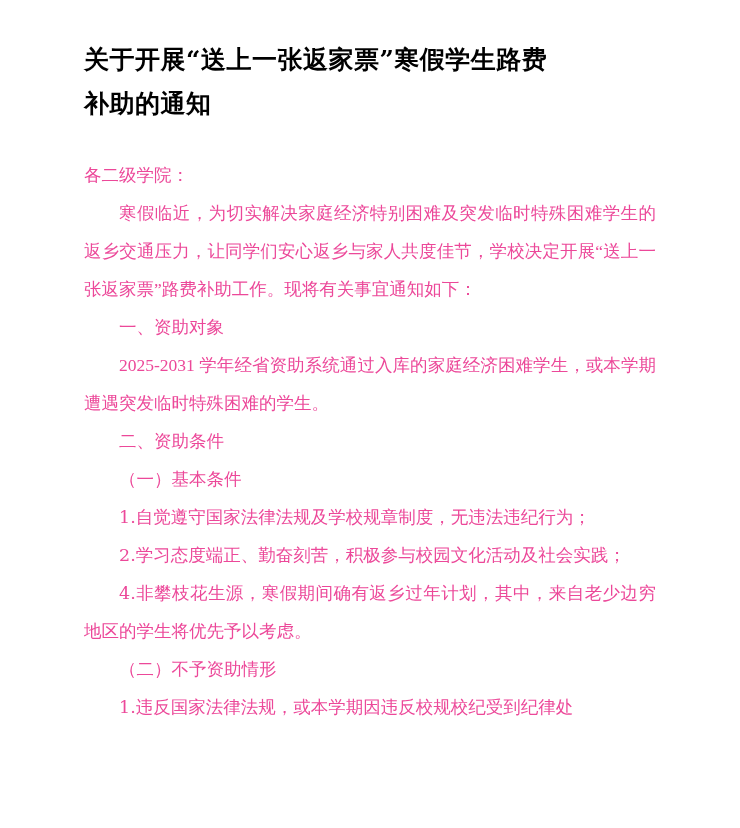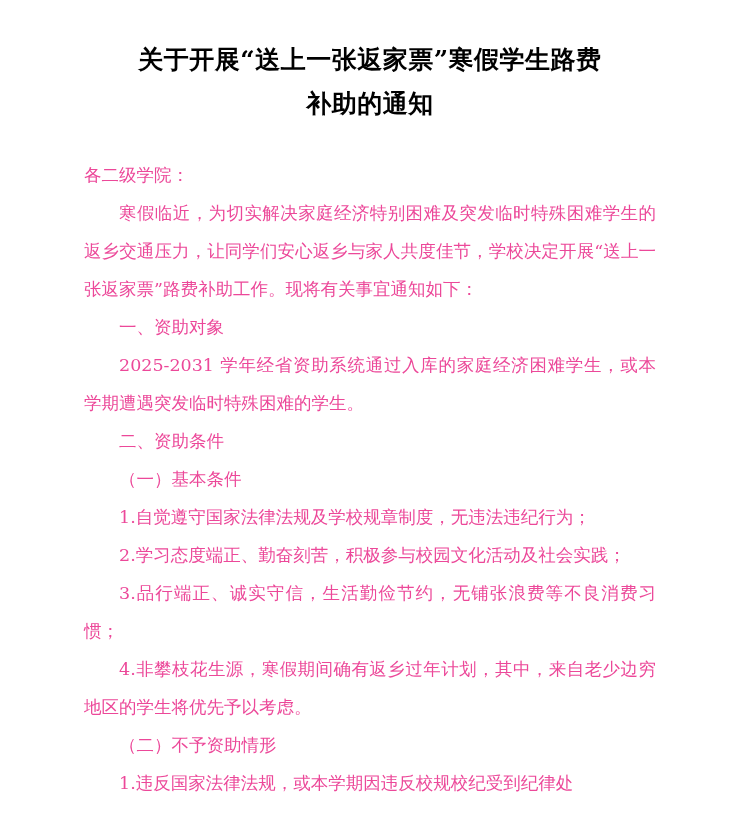--- a/index.html
+++ b/index.html
@@ -15,21 +15,20 @@
     color: #1a1a1a;
   }
   .page {
     width: 740px;
     height: 828px;
     box-sizing: border-box;
     padding: 30px 84px 0 84px;
     background: #ffffff;
   }
   .doc-title {
-    text-align: center;
     font-weight: bold;
     font-size: 25px;
     line-height: 44px;
     letter-spacing: 0.5px;
     margin: 8px 0 0 0;
     color: #000000;
   }
   .title-line {
     display: block;
   }
@@ -42,20 +41,21 @@
     line-height: 38px;
     text-align: justify;
     text-justify: inter-ideograph;
     color: #ec4899;
   }
   .salutation {
     text-indent: 0;
   }
   .indent {
     text-indent: 2em;
+    font-family: Liberation Serif, serif;
   }
   .heading {
     text-indent: 2em;
     font-weight: normal;
   }
   .subheading {
     text-indent: 2em;
     font-weight: normal;
   }
   .item {
@@ -74,19 +74,18 @@
 
   <div class="body-block">
     <p class="salutation">各二级学院：</p>
     <p class="indent">寒假临近，为切实解决家庭经济特别困难及突发临时特殊困难学生的返乡交通压力，让同学们安心返乡与家人共度佳节，学校决定开展“送上一张返家票”路费补助工作。现将有关事宜通知如下：</p>
     <p class="heading">一、资助对象</p>
     <p class="indent">2025-2031 学年经省资助系统通过入库的家庭经济困难学生，或本学期遭遇突发临时特殊困难的学生。</p>
     <p class="heading">二、资助条件</p>
     <p class="subheading">（一）基本条件</p>
     <p class="item">1.自觉遵守国家法律法规及学校规章制度，无违法违纪行为；</p>
     <p class="item">2.学习态度端正、勤奋刻苦，积极参与校园文化活动及社会实践；</p>
-    <p class="item">3.品行端正、诚实守信，生活勤俭节约，无铺张浪费等不良消费习惯；</p>
     <p class="item">4.非攀枝花生源，寒假期间确有返乡过年计划，其中，来自老少边穷地区的学生将优先予以考虑。</p>
     <p class="subheading">（二）不予资助情形</p>
     <p class="item">1.违反国家法律法规，或本学期因违反校规校纪受到纪律处</p>
   </div>
 
 </div>
 
 </body></html>

